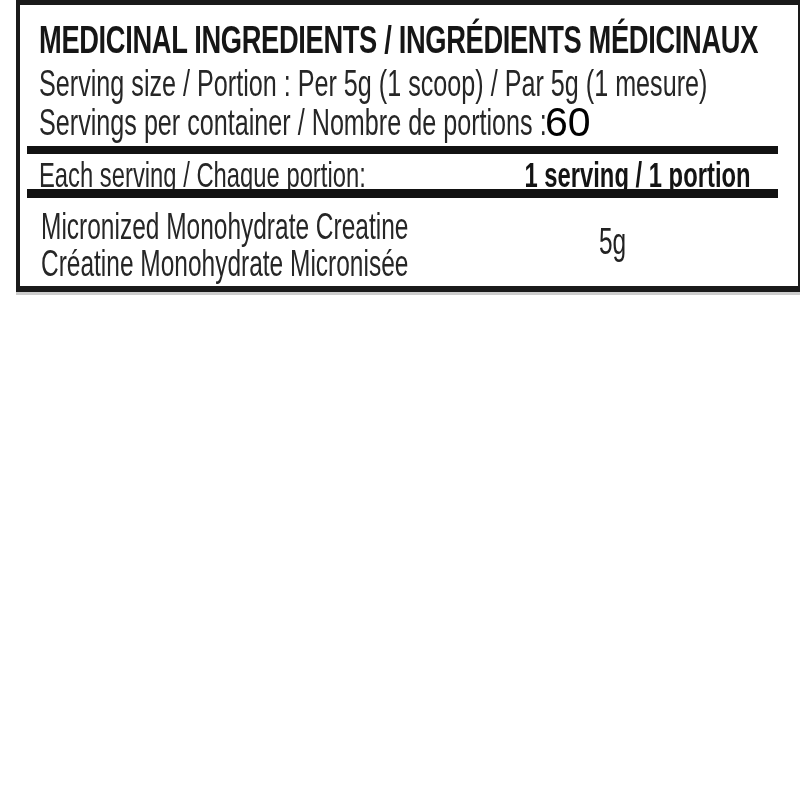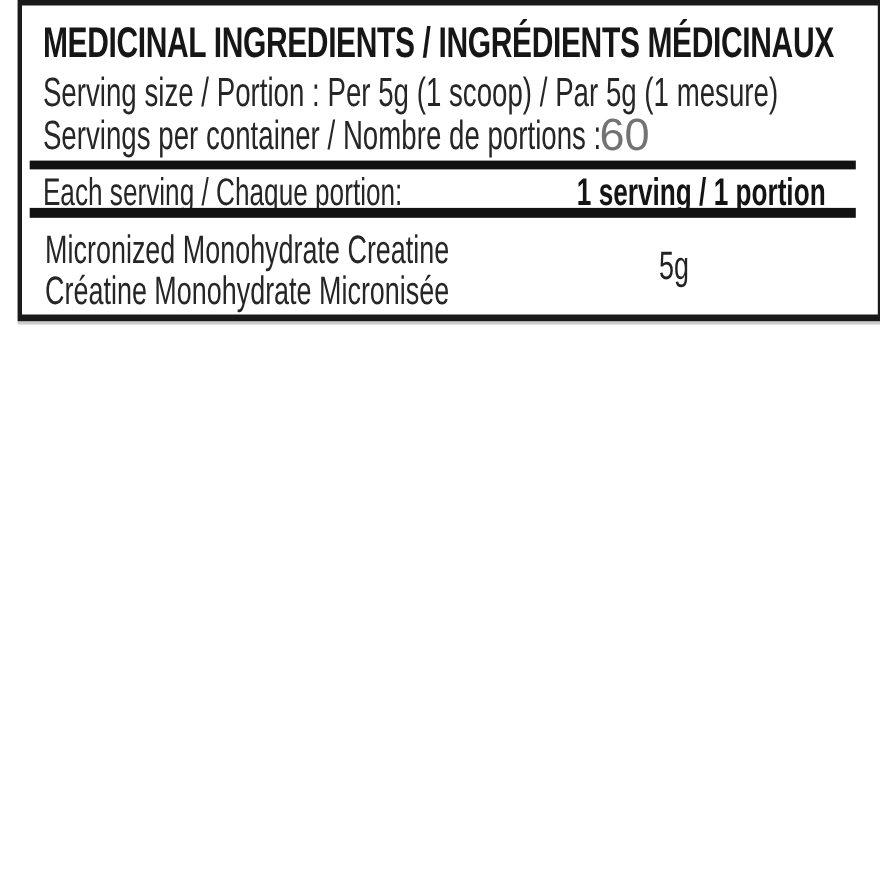--- a/index.html
+++ b/index.html
@@ -54,21 +54,21 @@
   .servings-line {
     left: 19px; top: 99px;
     font-size: 37px; line-height: 38px;
     font-weight: 400;
   }
   .servings-value {
     position: absolute;
     left: 525px; top: 96px;
     font-size: 41px; line-height: 42px;
     font-weight: 400;
-    color: #737373;
+    color: #000000;
     white-space: nowrap;
   }
   .bar {
     position: absolute;
     left: 7px;
     width: 751px;
     background: #121212;
   }
   .bar-1 { top: 141px; height: 8px; }
   .bar-2 { top: 184px; height: 9px; }

